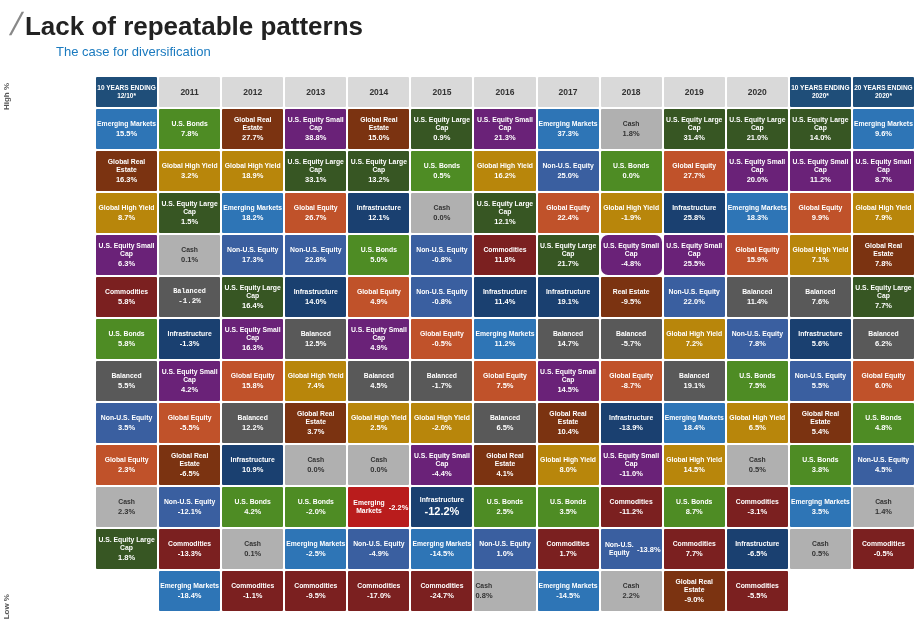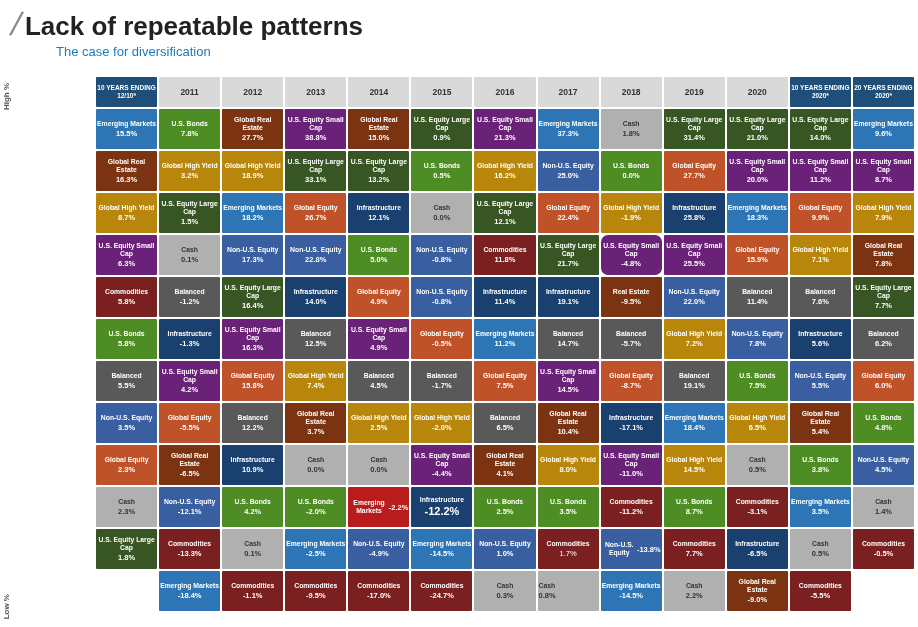--- a/index.html
+++ b/index.html
@@ -259,21 +259,21 @@
           </div>
           <div style="display: flex; flex-direction: column; align-items: center; justify-content: center; text-align: center; background: rgb(123, 51, 17); color: rgb(255, 255, 255); padding: 2px 1px; border-radius: 1px; min-height: 40px; line-height: 1.2;">
             <span style="font-weight: bold; font-size: 6.8px; line-height: 1.15; word-break: break-word;">Global Real Estate</span>
             <span style="font-size: 7.5px; font-weight: bold; margin-top: 1px;">7.8%</span>
           </div>
           <div style="background: transparent; display: flex; align-items: center; justify-content: flex-end; padding-right: 3px; font-size: 8px; color: rgb(136, 136, 136);"></div>
           <div style="display: flex; flex-direction: column; align-items: center; justify-content: center; text-align: center; background: rgb(123, 32, 32); color: rgb(255, 255, 255); padding: 2px 1px; border-radius: 1px; min-height: 40px; line-height: 1.2;">
             <span style="font-weight: bold; font-size: 6.8px; line-height: 1.15; word-break: break-word;">Commodities</span>
             <span style="font-size: 7.5px; font-weight: bold; margin-top: 1px;">5.8%</span>
           </div>
-          <div style="display: flex; flex-direction: column; align-items: center; justify-content: center; text-align: center; background: rgb(89, 89, 89); color: rgb(255, 255, 255); padding: 2px 1px; border-radius: 1px; min-height: 40px; line-height: 1.2;">
+          <div style="display: flex; flex-direction: column; align-items: center; justify-content: center; text-align: center; background: rgb(89, 89, 89); color: rgb(255, 255, 255); padding: 2px 1px; border-radius: 1px; min-height: 40px; line-height: 1.2; font-family: Liberation Mono, monospace;">
             <span style="font-weight: bold; font-size: 6.8px; line-height: 1.15; word-break: break-word;">Balanced</span>
             <span style="font-size: 7.5px; font-weight: bold; margin-top: 1px;">-1.2%</span>
           </div>
           <div style="display: flex; flex-direction: column; align-items: center; justify-content: center; text-align: center; background: rgb(55, 86, 35); color: rgb(255, 255, 255); padding: 2px 1px; border-radius: 1px; min-height: 40px; line-height: 1.2;">
             <span style="font-weight: bold; font-size: 6.8px; line-height: 1.15; word-break: break-word;">U.S. Equity Large Cap</span>
             <span style="font-size: 7.5px; font-weight: bold; margin-top: 1px;">16.4%</span>
           </div>
           <div style="display: flex; flex-direction: column; align-items: center; justify-content: center; text-align: center; background: rgb(26, 64, 112); color: rgb(255, 255, 255); padding: 2px 1px; border-radius: 1px; min-height: 40px; line-height: 1.2;">
             <span style="font-weight: bold; font-size: 6.8px; line-height: 1.15; word-break: break-word;">Infrastructure</span>
             <span style="font-size: 7.5px; font-weight: bold; margin-top: 1px;">14.0%</span>
@@ -448,21 +448,21 @@
           <div style="display: flex; flex-direction: column; align-items: center; justify-content: center; text-align: center; background: rgb(89, 89, 89); color: rgb(255, 255, 255); padding: 2px 1px; border-radius: 1px; min-height: 40px; line-height: 1.2;">
             <span style="font-weight: bold; font-size: 6.8px; line-height: 1.15; word-break: break-word;">Balanced</span>
             <span style="font-size: 7.5px; font-weight: bold; margin-top: 1px;">6.5%</span>
           </div>
           <div style="display: flex; flex-direction: column; align-items: center; justify-content: center; text-align: center; background: rgb(123, 51, 17); color: rgb(255, 255, 255); padding: 2px 1px; border-radius: 1px; min-height: 40px; line-height: 1.2;">
             <span style="font-weight: bold; font-size: 6.8px; line-height: 1.15; word-break: break-word;">Global Real Estate</span>
             <span style="font-size: 7.5px; font-weight: bold; margin-top: 1px;">10.4%</span>
           </div>
           <div style="display: flex; flex-direction: column; align-items: center; justify-content: center; text-align: center; background: rgb(26, 64, 112); color: rgb(255, 255, 255); padding: 2px 1px; border-radius: 1px; min-height: 40px; line-height: 1.2;">
             <span style="font-weight: bold; font-size: 6.8px; line-height: 1.15; word-break: break-word;">Infrastructure</span>
-            <span style="font-size: 7.5px; font-weight: bold; margin-top: 1px;">-17.1%</span>
+            <span style="font-size: 7.5px; font-weight: bold; margin-top: 1px;">-13.9%</span>
           </div>
           <div style="display: flex; flex-direction: column; align-items: center; justify-content: center; text-align: center; background: rgb(46, 117, 182); color: rgb(255, 255, 255); padding: 2px 1px; border-radius: 1px; min-height: 40px; line-height: 1.2;">
             <span style="font-weight: bold; font-size: 6.8px; line-height: 1.15; word-break: break-word;">Emerging Markets</span>
             <span style="font-size: 7.5px; font-weight: bold; margin-top: 1px;">18.4%</span>
           </div>
           <div style="display: flex; flex-direction: column; align-items: center; justify-content: center; text-align: center; background: rgb(184, 134, 11); color: rgb(255, 255, 255); padding: 2px 1px; border-radius: 1px; min-height: 40px; line-height: 1.2;">
             <span style="font-weight: bold; font-size: 6.8px; line-height: 1.15; word-break: break-word;">Global High Yield</span>
             <span style="font-size: 7.5px; font-weight: bold; margin-top: 1px;">6.5%</span>
           </div>
           <div style="display: flex; flex-direction: column; align-items: center; justify-content: center; text-align: center; background: rgb(123, 51, 17); color: rgb(255, 255, 255); padding: 2px 1px; border-radius: 1px; min-height: 40px; line-height: 1.2;">
@@ -603,21 +603,21 @@
           <div style="display: flex; flex-direction: column; align-items: center; justify-content: center; text-align: center; background: rgb(46, 117, 182); color: rgb(255, 255, 255); padding: 2px 1px; border-radius: 1px; min-height: 40px; line-height: 1.2;">
             <span style="font-weight: bold; font-size: 6.8px; line-height: 1.15; word-break: break-word;">Emerging Markets</span>
             <span style="font-size: 7.5px; font-weight: bold; margin-top: 1px;">-14.5%</span>
           </div>
           <div style="display: flex; flex-direction: column; align-items: center; justify-content: center; text-align: center; background: rgb(58, 95, 160); color: rgb(255, 255, 255); padding: 2px 1px; border-radius: 1px; min-height: 40px; line-height: 1.2;">
             <span style="font-weight: bold; font-size: 6.8px; line-height: 1.15; word-break: break-word;">Non-U.S. Equity</span>
             <span style="font-size: 7.5px; font-weight: bold; margin-top: 1px;">1.0%</span>
           </div>
           <div style="display: flex; flex-direction: column; align-items: center; justify-content: center; text-align: center; background: rgb(123, 32, 32); color: rgb(255, 255, 255); padding: 2px 1px; border-radius: 1px; min-height: 40px; line-height: 1.2;">
             <span style="font-weight: bold; font-size: 6.8px; line-height: 1.15; word-break: break-word;">Commodities</span>
-            <span style="font-size: 7.5px; font-weight: normal; margin-top: 1px;">1.7%</span>
+            <span style="font-size: 7.5px; font-weight: bold; margin-top: 1px;">1.7%</span>
           </div>
           <div style="display: flex; flex-direction: row; align-items: center; justify-content: center; text-align: center; background: rgb(58, 95, 160); color: rgb(255, 255, 255); padding: 2px 1px; border-radius: 1px; min-height: 40px; line-height: 1.2;">
             <span style="font-weight: bold; font-size: 6.8px; line-height: 1.15; word-break: break-word;">Non-U.S. Equity</span>
             <span style="font-size: 7.5px; font-weight: bold; margin-top: 1px;">-13.8%</span>
           </div>
           <div style="display: flex; flex-direction: column; align-items: center; justify-content: center; text-align: center; background: rgb(123, 32, 32); color: rgb(255, 255, 255); padding: 2px 1px; border-radius: 1px; min-height: 40px; line-height: 1.2;">
             <span style="font-weight: bold; font-size: 6.8px; line-height: 1.15; word-break: break-word;">Commodities</span>
             <span style="font-size: 7.5px; font-weight: bold; margin-top: 1px;">7.7%</span>
           </div>
           <div style="display: flex; flex-direction: column; align-items: center; justify-content: center; text-align: center; background: rgb(26, 64, 112); color: rgb(255, 255, 255); padding: 2px 1px; border-radius: 1px; min-height: 40px; line-height: 1.2;">
@@ -649,24 +649,20 @@
             <span style="font-weight: bold; font-size: 6.8px; line-height: 1.15; word-break: break-word;">Commodities</span>
             <span style="font-size: 7.5px; font-weight: bold; margin-top: 1px;">-9.5%</span>
           </div>
           <div style="display: flex; flex-direction: column; align-items: center; justify-content: center; text-align: center; background: rgb(123, 32, 32); color: rgb(255, 255, 255); padding: 2px 1px; border-radius: 1px; min-height: 40px; line-height: 1.2;">
             <span style="font-weight: bold; font-size: 6.8px; line-height: 1.15; word-break: break-word;">Commodities</span>
             <span style="font-size: 7.5px; font-weight: bold; margin-top: 1px;">-17.0%</span>
           </div>
           <div style="display: flex; flex-direction: column; align-items: center; justify-content: center; text-align: center; background: rgb(123, 32, 32); color: rgb(255, 255, 255); padding: 2px 1px; border-radius: 1px; min-height: 40px; line-height: 1.2;">
             <span style="font-weight: bold; font-size: 6.8px; line-height: 1.15; word-break: break-word;">Commodities</span>
             <span style="font-size: 7.5px; font-weight: bold; margin-top: 1px;">-24.7%</span>
-          </div>
-          <div style="display: flex; flex-direction: column; align-items: center; justify-content: center; text-align: center; background: rgb(176, 176, 176); color: rgb(51, 51, 51); padding: 2px 1px; border-radius: 1px; min-height: 40px; line-height: 1.2;">
-            <span style="font-weight: bold; font-size: 6.8px; line-height: 1.15; word-break: break-word;">Cash</span>
-            <span style="font-size: 7.5px; font-weight: bold; margin-top: 1px;">0.3%</span>
           </div>
           <div style="display: flex; flex-direction: column; align-items: flex-start; justify-content: center; text-align: center; background: rgb(176, 176, 176); color: rgb(51, 51, 51); padding: 2px 1px; border-radius: 1px; min-height: 40px; line-height: 1.2;">
             <span style="font-weight: bold; font-size: 6.8px; line-height: 1.15; word-break: break-word;">Cash</span>
             <span style="font-size: 7.5px; font-weight: bold; margin-top: 1px;">0.8%</span>
           </div>
           <div style="display: flex; flex-direction: column; align-items: center; justify-content: center; text-align: center; background: rgb(46, 117, 182); color: rgb(255, 255, 255); padding: 2px 1px; border-radius: 1px; min-height: 40px; line-height: 1.2;">
             <span style="font-weight: bold; font-size: 6.8px; line-height: 1.15; word-break: break-word;">Emerging Markets</span>
             <span style="font-size: 7.5px; font-weight: bold; margin-top: 1px;">-14.5%</span>
           </div>
           <div style="display: flex; flex-direction: column; align-items: center; justify-content: center; text-align: center; background: rgb(176, 176, 176); color: rgb(51, 51, 51); padding: 2px 1px; border-radius: 1px; min-height: 40px; line-height: 1.2;">

